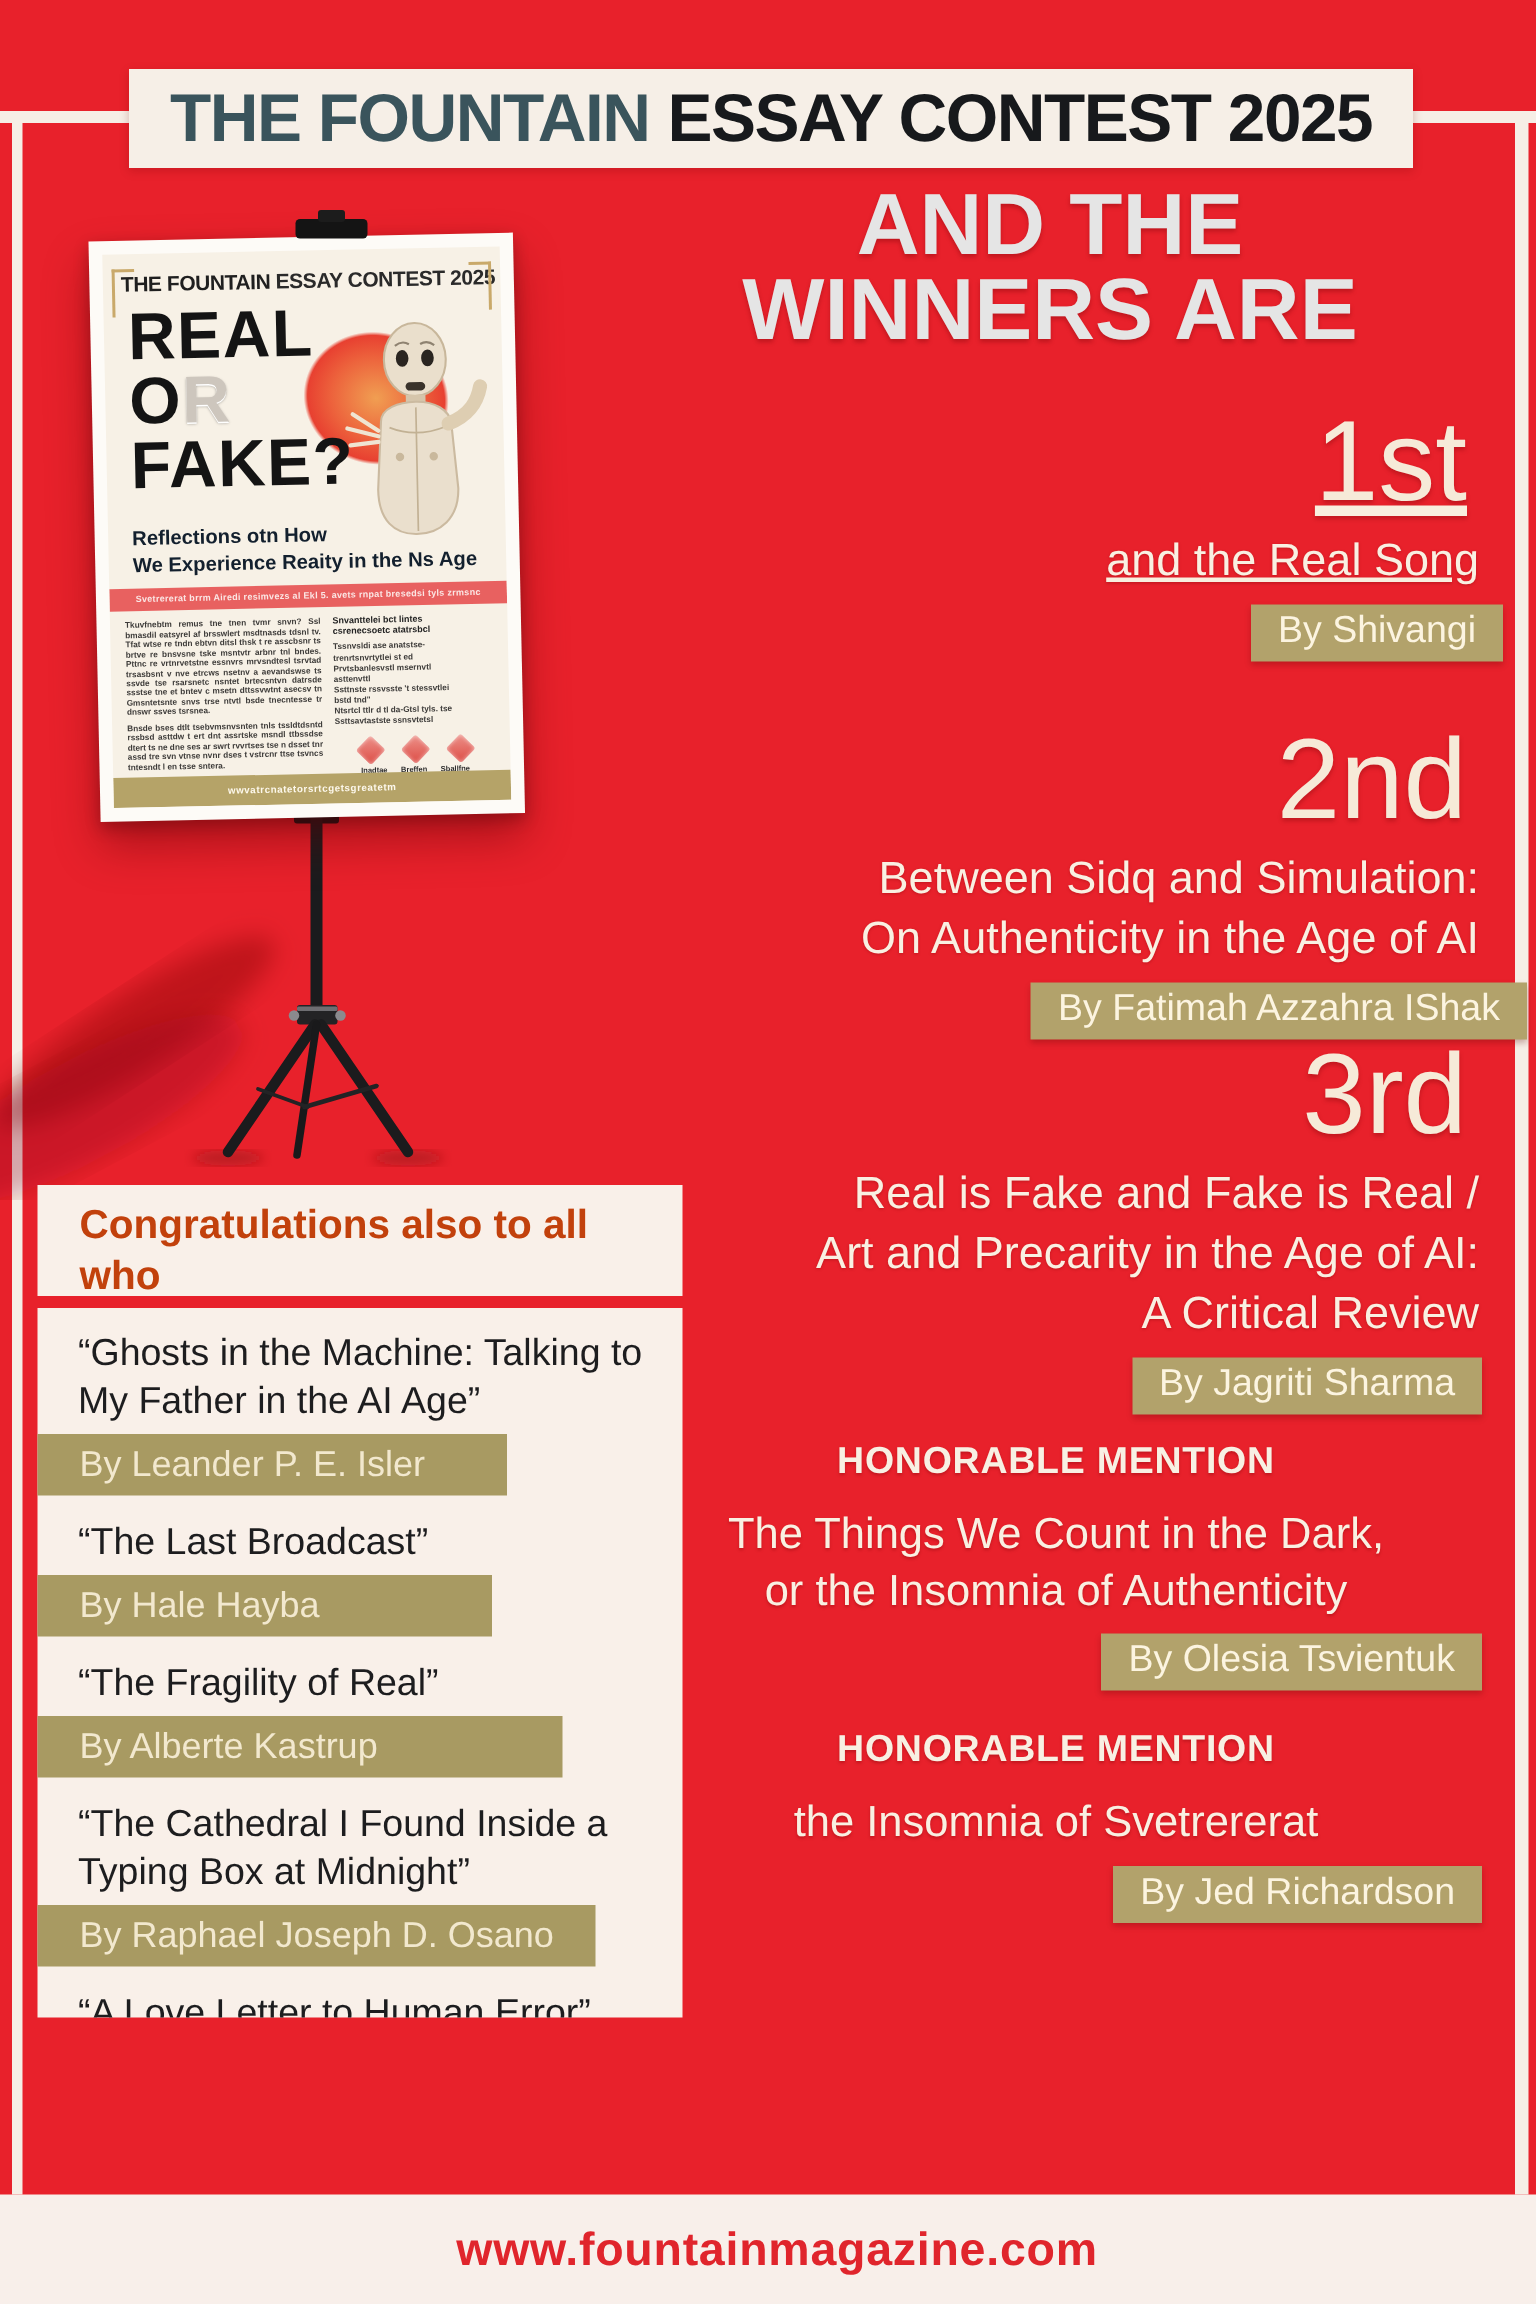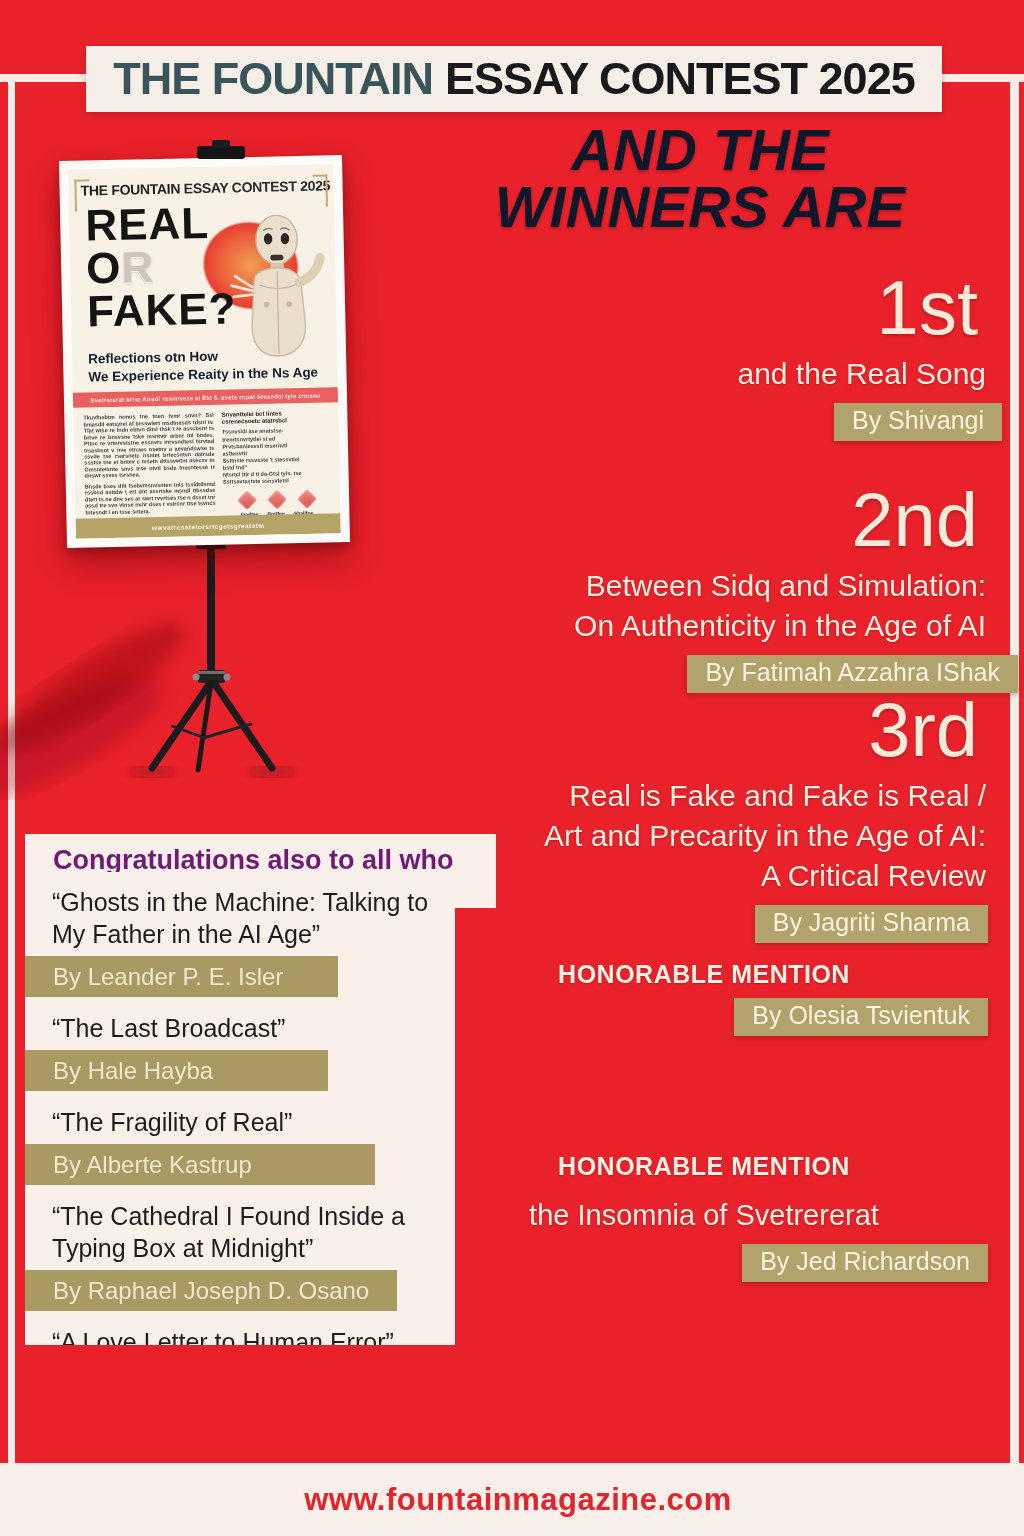--- a/index.html
+++ b/index.html
@@ -19,47 +19,47 @@
     position:absolute;left:86px;top:46px;width:856px;height:66px;background:#F6EFE7;z-index:2;
     display:flex;align-items:center;justify-content:center;white-space:nowrap;
     box-shadow:0 2px 6px rgba(120,0,6,.25);
   }
   .banner .b1{font-size:45px;font-weight:800;color:#3A545C;letter-spacing:-1px;}
   .banner .b2{font-size:45px;font-weight:700;color:#17191C;letter-spacing:-1px;margin-left:12px;}
 
   
   .bigheadline{
     position:absolute;left:420px;top:122px;width:560px;z-index:2;text-align:center;
-    font-size:58px;font-weight:800;line-height:.98;color:#0f172a;
-    text-shadow:0 2px 3px rgba(130,8,12,.4);letter-spacing:0;font-style:italic;
+    font-size:58px;font-weight:800;line-height:.98;color:#e5e5e5;
+    text-shadow:0 2px 3px rgba(130,8,12,.4);letter-spacing:0;
   }
 
   
   .winner{position:absolute;right:20px;width:600px;text-align:right;z-index:2;color:#F8EFDF;}
   .winner .rank{font-size:76px;line-height:1;font-weight:400;padding-right:26px;color:#F6EAD8;text-shadow:0 2px 3px rgba(120,5,10,.35);}
   .winner .wtitle{margin-top:8px;font-size:30px;line-height:1.33;font-weight:400;padding-right:18px;color:#F9F0E2;text-shadow:0 1px 2px rgba(120,5,10,.35);}
   .barwrap{margin-top:9px;}
   .bar{
     display:inline-block;background:#B2A26B;color:#FCF4E0;font-size:25px;
     padding:3px 18px 6px;box-shadow:0 2px 4px rgba(100,5,8,.3);
   }
-  #w1{top:270px;} #w2{top:482px;} #w3{top:692px;}
+  #w1{top:270px;text-decoration:underline;} #w2{top:482px;} #w3{top:692px;}
   #w1 .barwrap{padding-right:2px;} #w2 .barwrap{padding-right:-0px;margin-right:-14px;} #w3 .barwrap{padding-right:16px;}
 
   
   .mention{position:absolute;right:20px;width:600px;text-align:center;z-index:2;}
   .mention .mlabel{font-size:25px;font-weight:800;letter-spacing:.5px;color:#F8F0E3;text-shadow:0 1px 2px rgba(120,5,10,.35);}
   .mention .mtitle{margin-top:16px;font-size:29px;line-height:1.3;font-weight:400;color:#F9F0E2;text-shadow:0 1px 2px rgba(120,5,10,.35);}
   .mention .barwrap{text-align:right;padding-right:16px;}
   #hm1{top:960px;} #hm2{top:1152px;}
 
   
   .congrats-head{
-    position:absolute;left:25px;top:834px;width:471px;height:74px;background:#F9F0E9;z-index:2;
-    padding:10px 10px 0 28px;font-size:27px;font-weight:800;color:#701a75;line-height:1.25;
+    position:absolute;left:25px;top:790px;width:430px;height:74px;background:#F9F0E9;z-index:2;
+    padding:10px 10px 0 28px;font-size:27px;font-weight:800;color:#c2410c;line-height:1.25;
   }
   .top-ten{
     position:absolute;left:25px;top:872px;width:430px;height:473px;background:#F9F0E9;z-index:2;
     padding-top:14px;overflow:hidden;
   }
   .item .ititle{font-size:25px;line-height:1.28;color:#1D1D1F;font-weight:400;padding:0 10px 0 27px;}
   .item .ibar{
     margin:6px 0 15px -25px;background:#A89A62;color:#F2E8CE;font-size:24px;
     padding:7px 8px 6px 53px;white-space:nowrap;overflow:hidden;
   }
@@ -283,20 +283,24 @@
       <div>Art and Precarity in the Age of AI:</div>
       <div>A Critical Review</div>
     </div>
     <div class="barwrap">
       <span class="bar">By Jagriti Sharma</span>
     </div>
   </section>
 
   <section class="mention" id="hm1">
     <div class="mlabel">HONORABLE MENTION</div>
+    <div class="mtitle">
+      <div>The Things We Count in the Dark,</div>
+      <div>or the Insomnia of Authenticity</div>
+    </div>
     <div class="barwrap">
       <span class="bar">By Olesia Tsvientuk</span>
     </div>
   </section>
 
   <section class="mention" id="hm2">
     <div class="mlabel">HONORABLE MENTION</div>
     <div class="mtitle">
       <div>the Insomnia of Svetrererat</div>
     </div>

